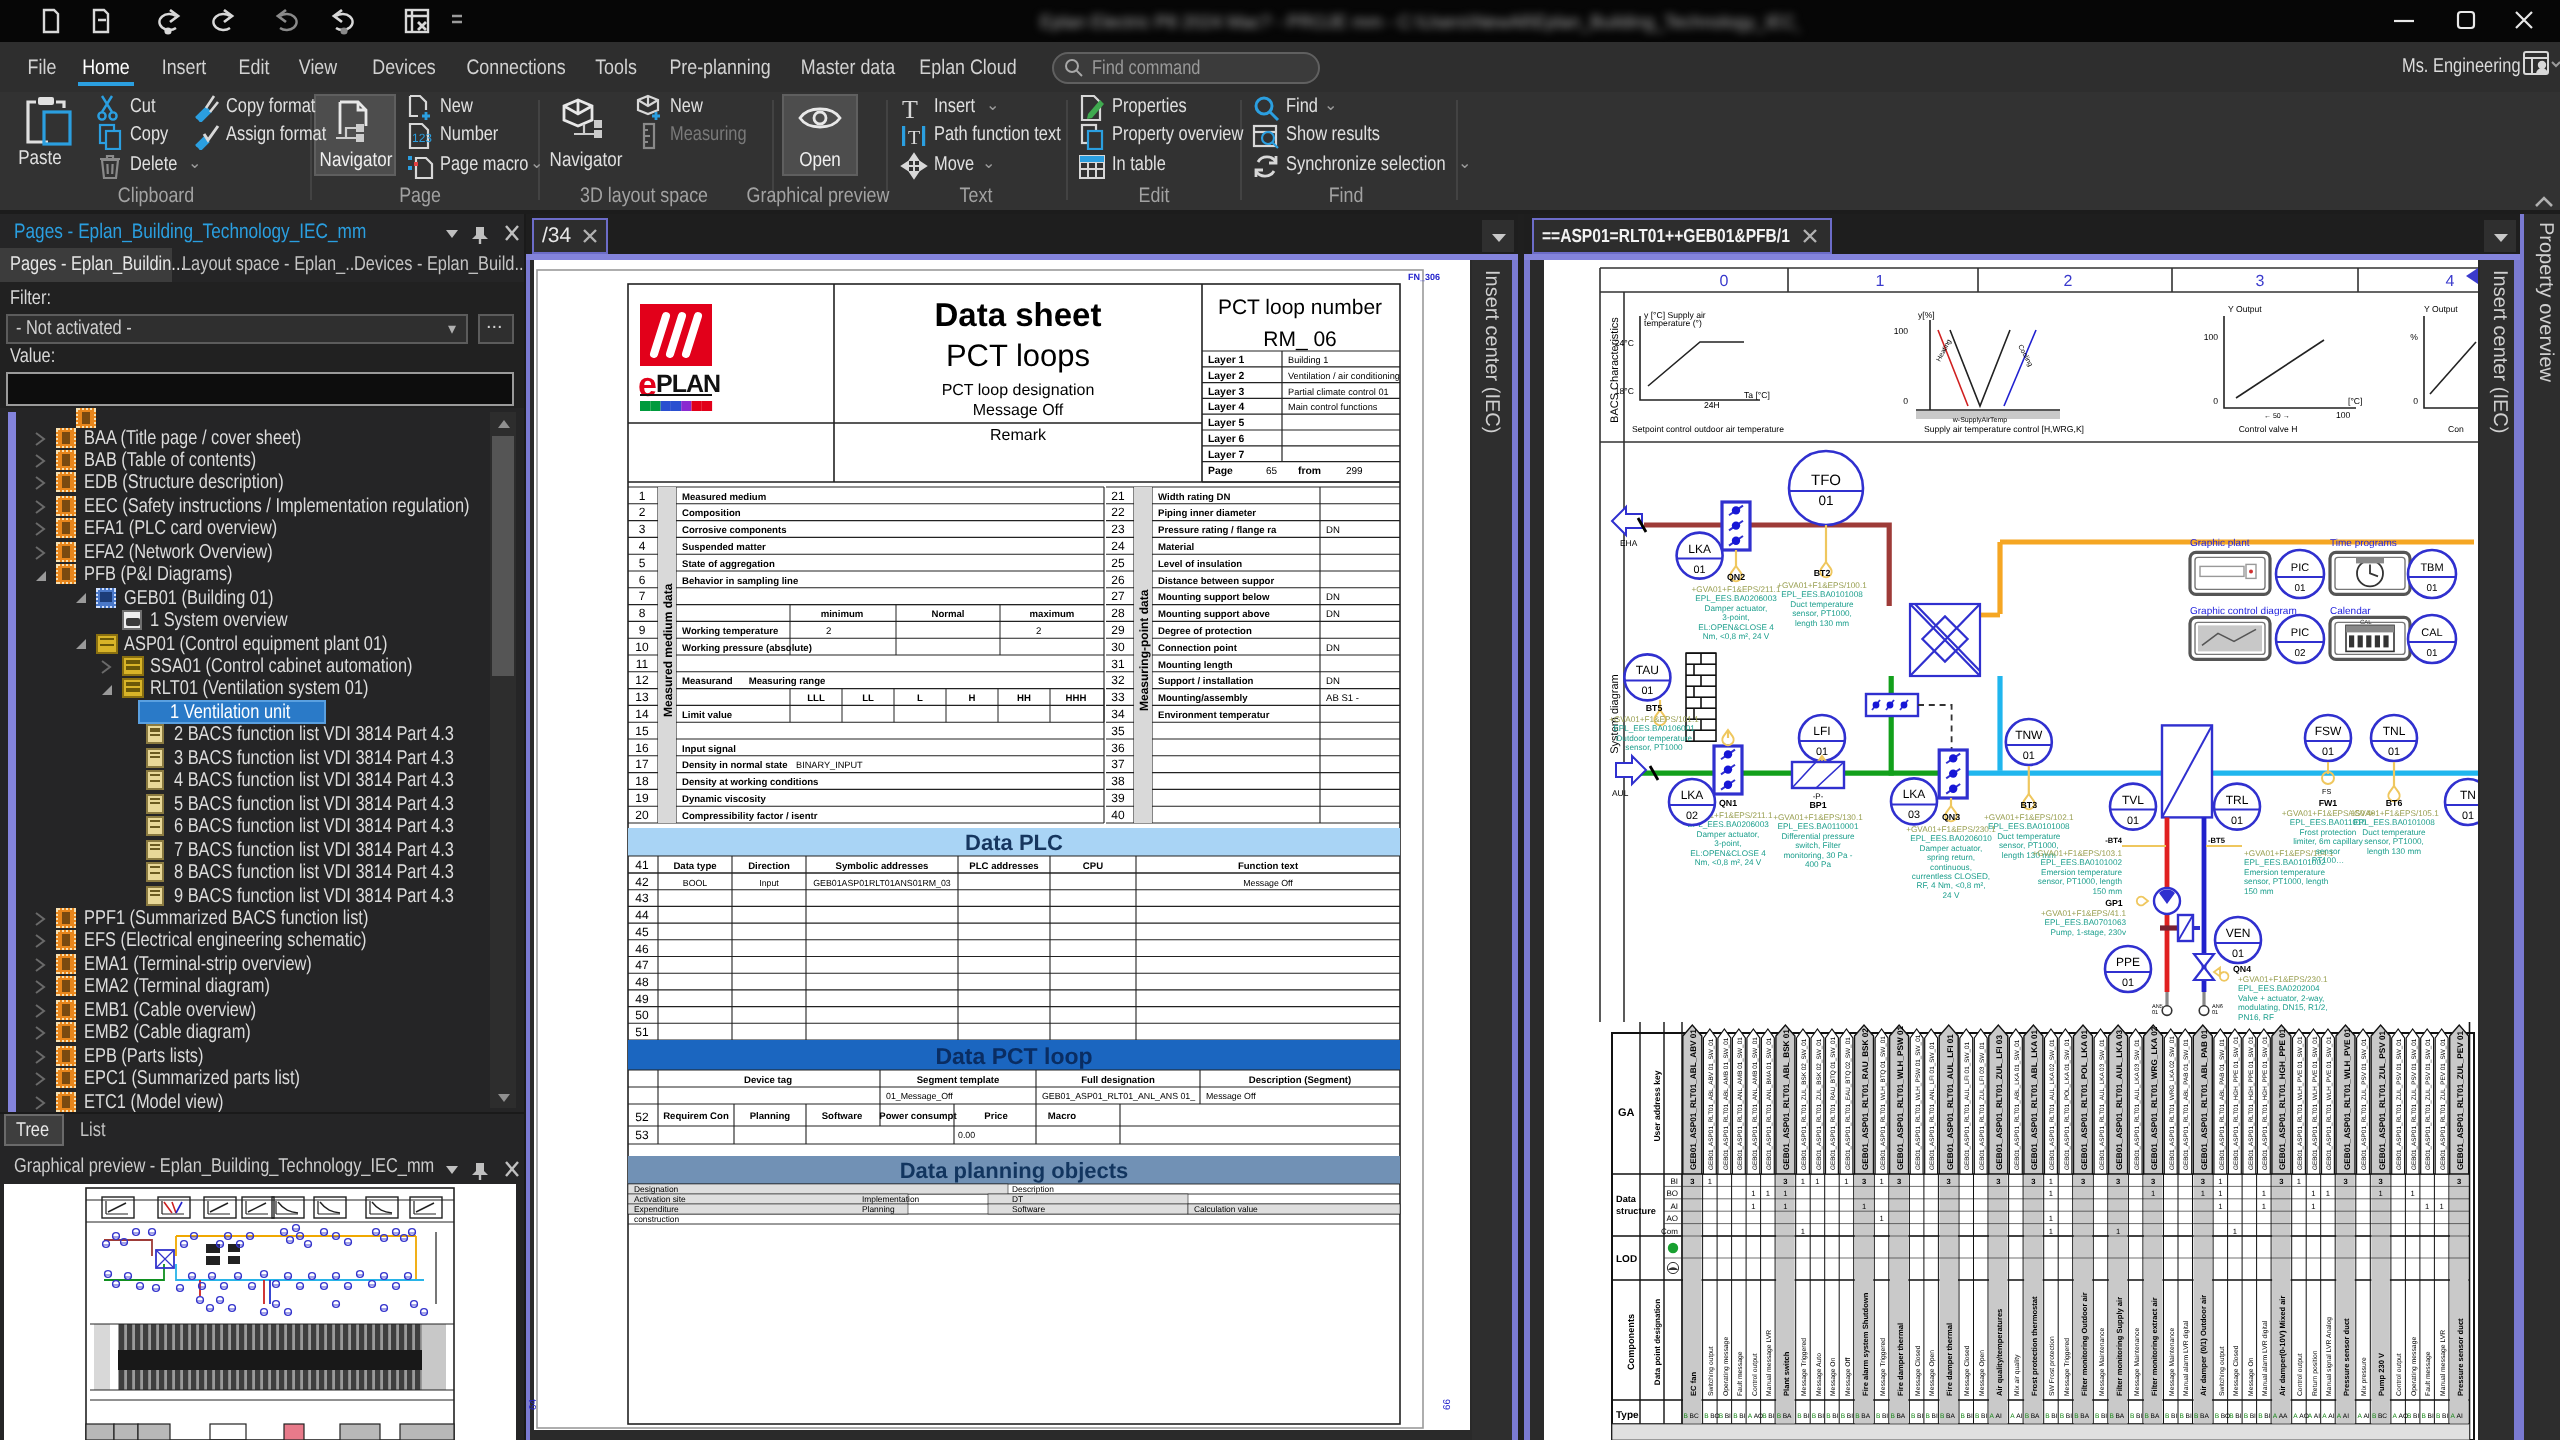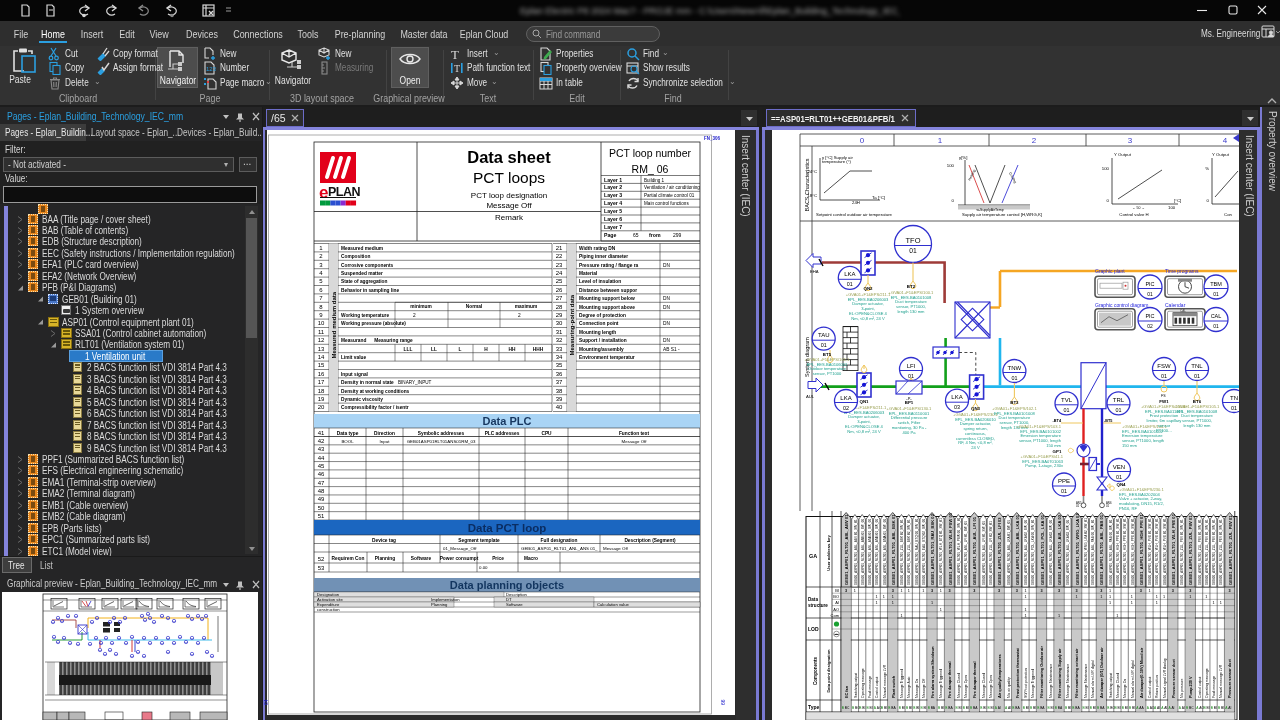--- a/index.html
+++ b/index.html
@@ -705,21 +705,21 @@
         <rect x="67" y="120" width="16" height="8" fill="#b8b8b8"></rect>
 <rect x="103" y="120" width="18" height="8"></rect>
         <rect x="140" y="120" width="10" height="8" fill="#e87a8a"></rect>
         <rect x="168" y="120" width="20" height="8" fill="#b8b8b8"></rect>
         <rect x="198" y="120" width="27" height="8" fill="#b8b8b8"></rect>
 </g>
 </svg>
 <div class="abs" style="left:263px;top:107px;width:496px;height:613px;background:#2a2a2a;border-left:2px solid #7a7ad2;border-right:3px solid #7a7ad2;"></div>
 <div class="abs" style="left:263px;top:107px;width:496px;height:20px;background:#1e1e1e;"></div>
 <div class="abs" style="left:266px;top:109px;width:38px;height:18px;background:#2d2d2d;border:1px solid #6c6cc8;"></div>
-<div class="abs txt" style="left:271px;top:112px;color:#e8e8e8;font-size:10.5px;">/65</div>
+<div class="abs txt" style="left:271px;top:112px;color:#e8e8e8;font-size:10.5px;">/34</div>
 <svg class="abs" style="left:291px;top:114px" width="8" height="8" viewBox="0 0 8 8">
       <path d="M1 1 L7 7 M7 1 L1 7" stroke="#b0b0b0" stroke-width="1.2"></path>
     </svg>
 <div class="abs" style="left:741px;top:110px;width:16px;height:16px;background:#2f2f2f;"></div>
 <svg class="abs" style="left:745px;top:116px" width="9" height="6" viewBox="0 0 9 6">
       <path d="M1 1 L4.5 5 L8 1" fill="#c8c8c8"></path>
     </svg>
 <div class="abs" style="left:263px;top:127px;width:496px;height:3px;background:#8484dc;"></div>
 <div class="abs" style="left:267px;top:130px;width:468px;height:585px;background:#ffffff;"></div>
 <div class="abs" style="left:736px;top:130px;width:20px;height:590px;background:#2e2e2e;"></div>

